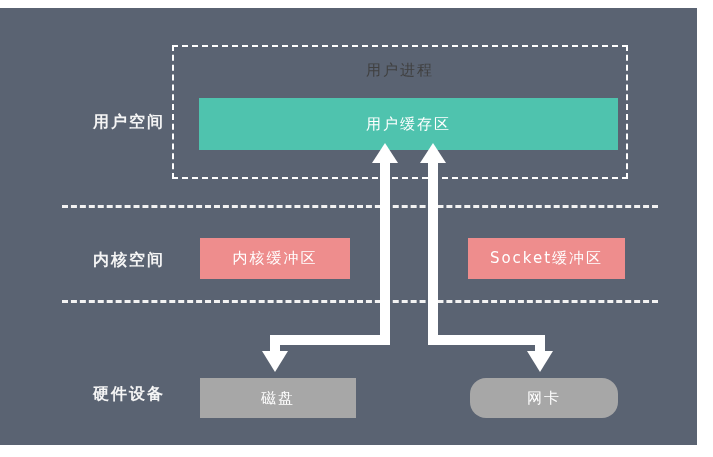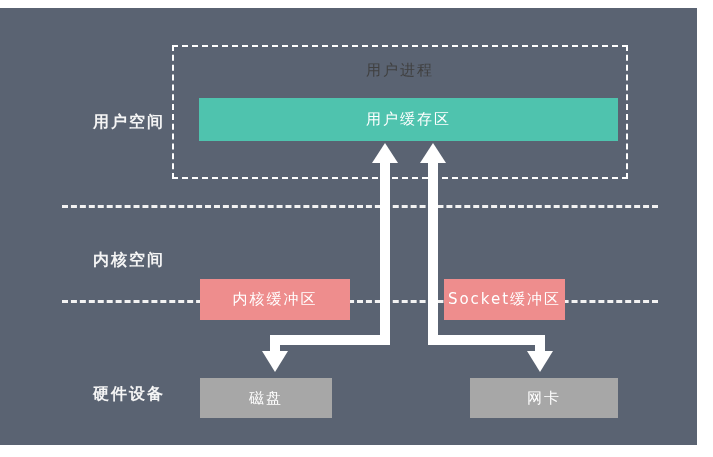--- a/index.html
+++ b/index.html
@@ -49,30 +49,30 @@
     display: flex;
     align-items: center;
     justify-content: center;
     color: #ffffff;
     font-size: 15px;
     letter-spacing: 2px;
     white-space: nowrap;
   }
   .teal {
     left: 199px; top: 98px;
-    width: 419px; height: 43px;
+    width: 419px; height: 52px;
     background: #4fc3ae;
     text-align: center;
   }
-  .pink { background: #ee8d8d; margin-top: 41px; }
+  .pink { background: #ee8d8d; }
   .kernel-buffer { left: 200px; top: 238px; width: 150px; height: 41px; }
-  .socket-buffer { left: 444px; top: 238px; width: 121px; height: 41px; }
+  .socket-buffer { left: 468px; top: 238px; width: 157px; height: 41px; }
   .gray { background: #a7a7a7; }
-  .disk { left: 200px; top: 378px; width: 132px; height: 40px; }
-  .nic  { left: 470px; top: 378px; width: 148px; height: 40px; }
+  .disk { left: 200px; top: 378px; width: 156px; height: 40px; }
+  .nic  { left: 470px; top: 378px; width: 148px; height: 40px; border-radius: 16px; }
 
   .sep {
     position: absolute;
     left: 62px;
     width: 596px;
     height: 0;
     border-top: 3px dashed #f2f2f2;
   }
   .sep1 { top: 205px; }
   .sep2 { top: 300px; }

